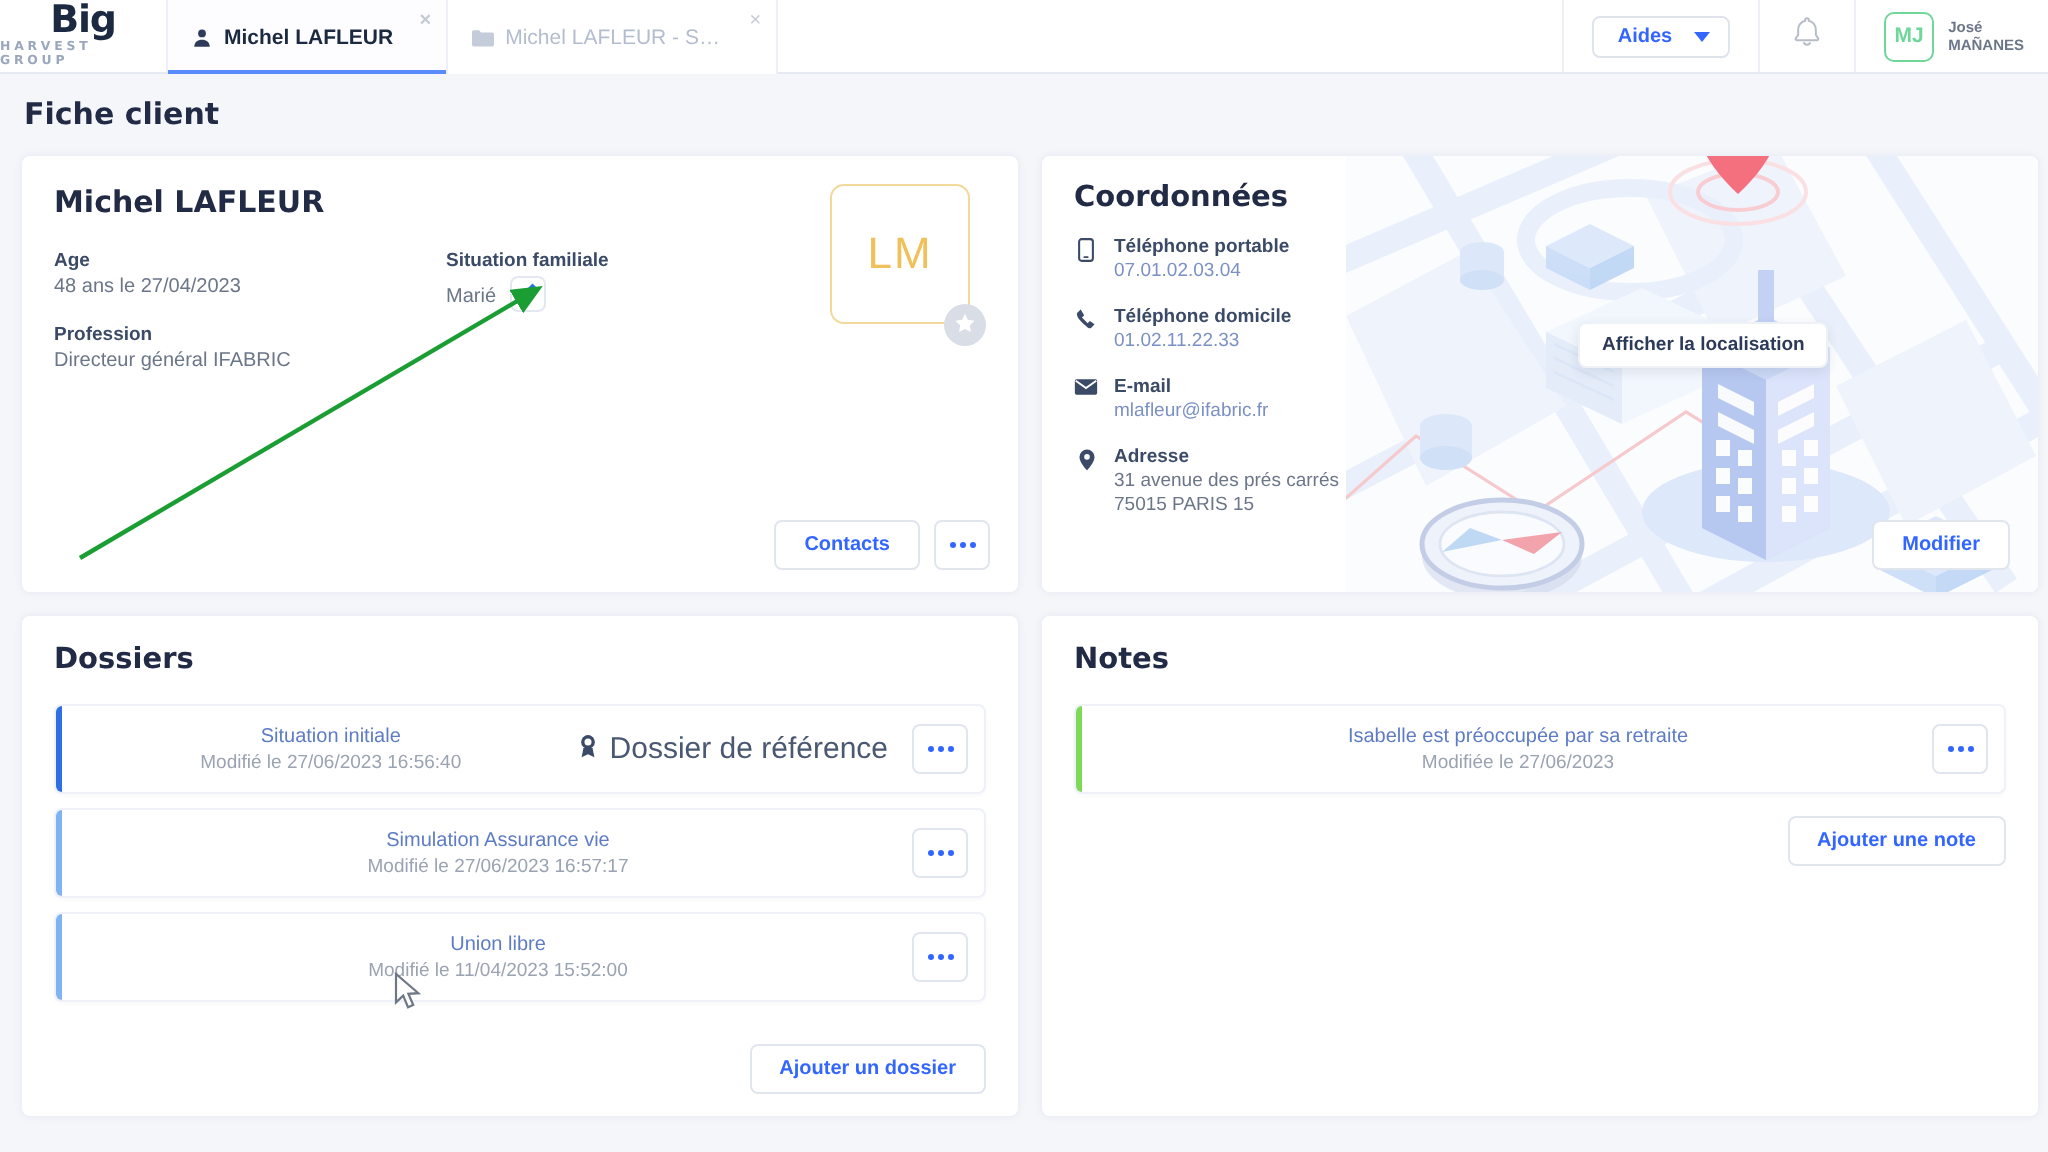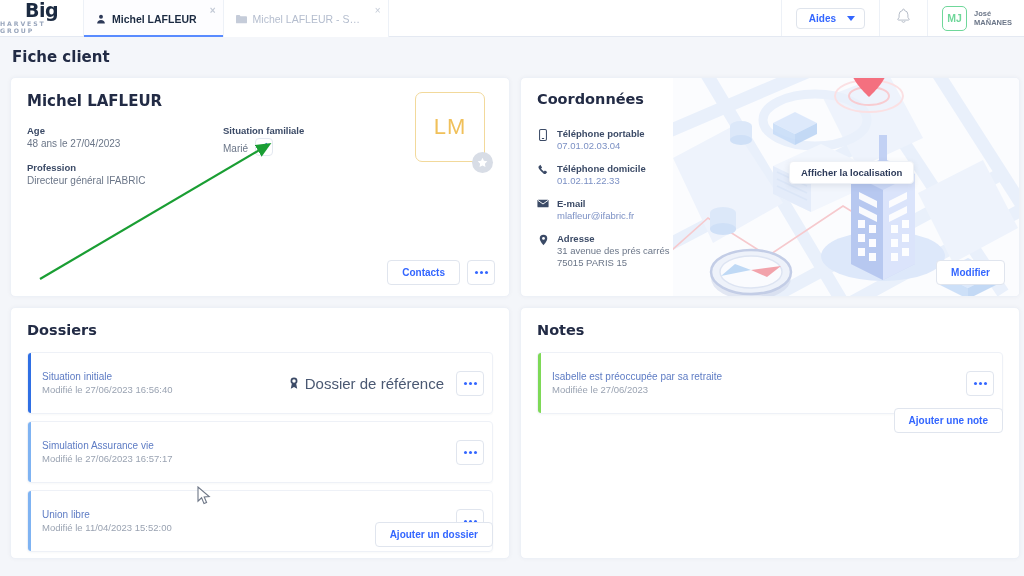--- a/index.html
+++ b/index.html
@@ -166,21 +166,21 @@
     border: 1px solid #e0e5ee; border-radius: 4px; background: #fff;
     width: 28px; height: 25px; cursor: pointer;
     display: flex; align-items: center; justify-content: center;
     gap: 2px;
   }
   .btn-dots i { width: 3px; height: 3px; border-radius: 50%; background: #3366ff; display: block; }
 
   
   .coord-card { height: 220px; }
   .coord-inner { padding: 13px 0 0 16px; position: relative; z-index: 2; width: 175px; }
-  .coord-list { margin-top: 21px; }
+  .coord-list { margin-top: 11px; }
   .coord-row { display: flex; gap: 8px; margin-bottom: 11px; }
   .coord-ico { width: 12px; display:flex; justify-content:center; padding-top: 1px; }
   .coord-lbl { font-size: 9.5px; font-weight: 700; color: #3b4a66; }
   .coord-val { font-size: 9.5px; color: #7b90c4; margin-top: 1px; line-height: 12px; }
   .coord-val.grey { color: #6b7688; }
 
   .map-area {
     position: absolute; left: 152px; top: 0; right: 0; bottom: 0;
     overflow: hidden;
   }
@@ -197,27 +197,28 @@
 
   
   .dossiers-card { height: 252px; padding: 14px 16px 10px 16px; }
   .notes-card { height: 252px; padding: 14px 16px 10px 16px; }
 
   .row-list { margin-top: 14px; }
   .row-item {
     background: #fff;
     border: 1px solid #eef1f7;
     border-radius: 4px;
-    height: 62px;
+    height: 45px;
     display: flex; align-items: center;
     padding: 0 8px 0 14px;
     margin-bottom: 7px;
     position: relative;
     box-shadow: 0 1px 2px rgba(44,51,73,0.03);
     cursor: pointer;
+    text-align: center;
   }
   .row-bar {
     position: absolute; left: 0; top: 0; bottom: 0; width: 3px;
     border-radius: 4px 0 0 4px;
   }
   .row-main { flex: 1; min-width: 0; }
   .row-title { font-size: 10px; color: #5e7cc4; }
   .row-sub { font-size: 9.5px; color: #9aa3b2; margin-top: 2px; }
   .row-tag {
     display: flex; align-items: center; gap: 6px;

